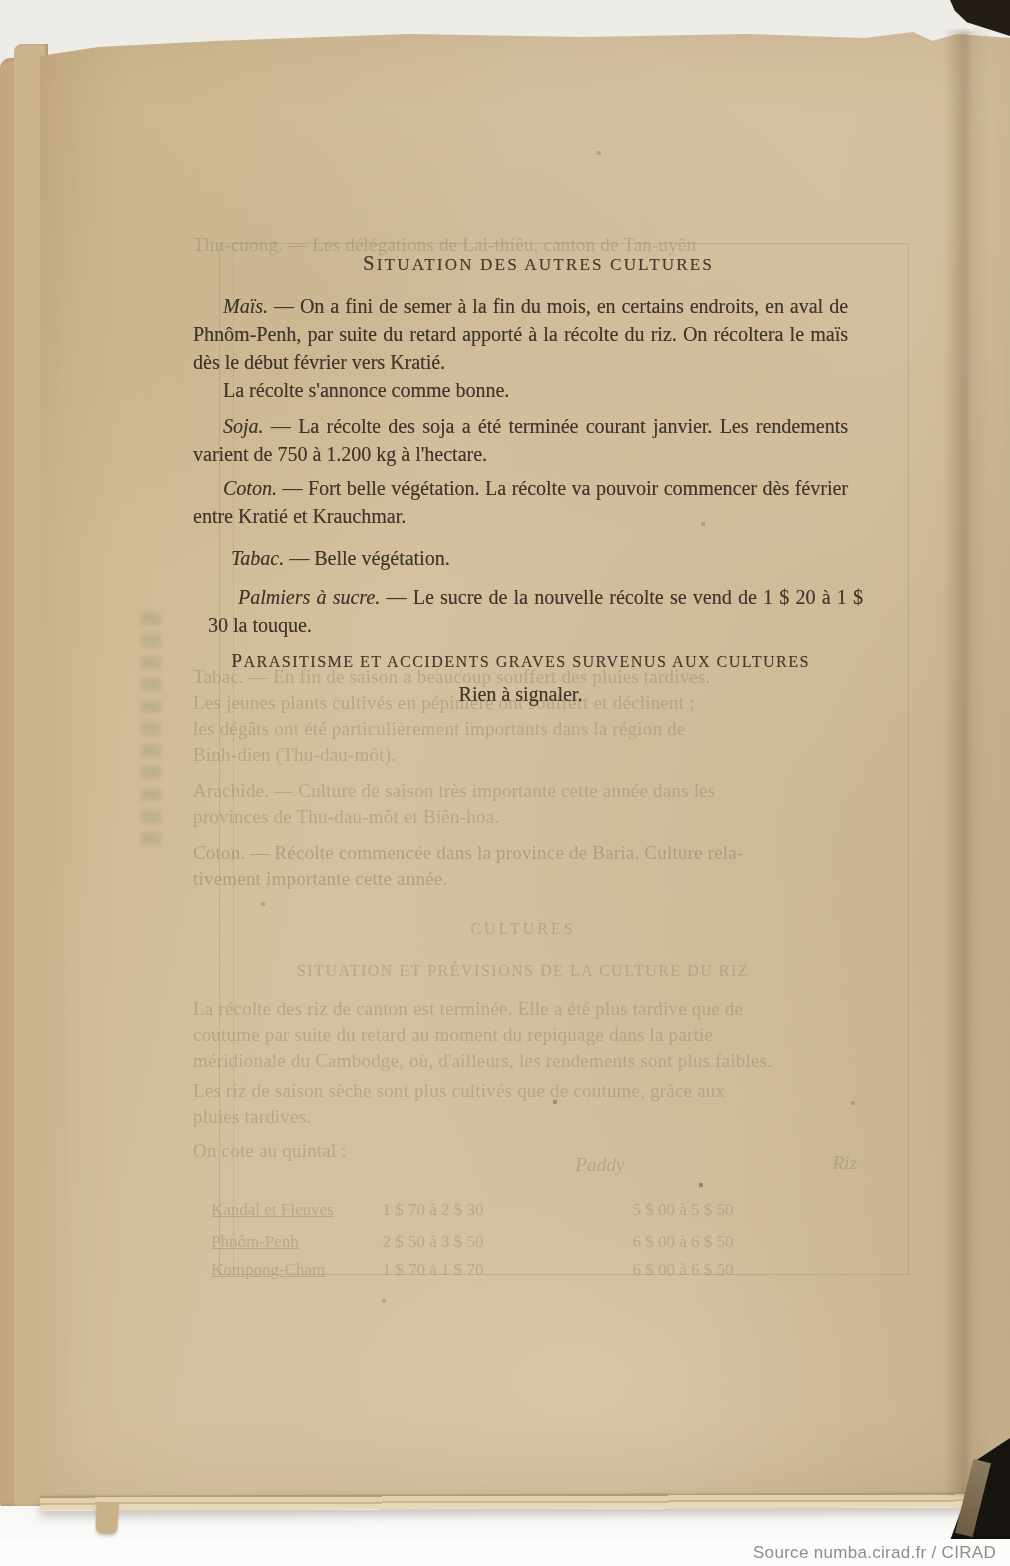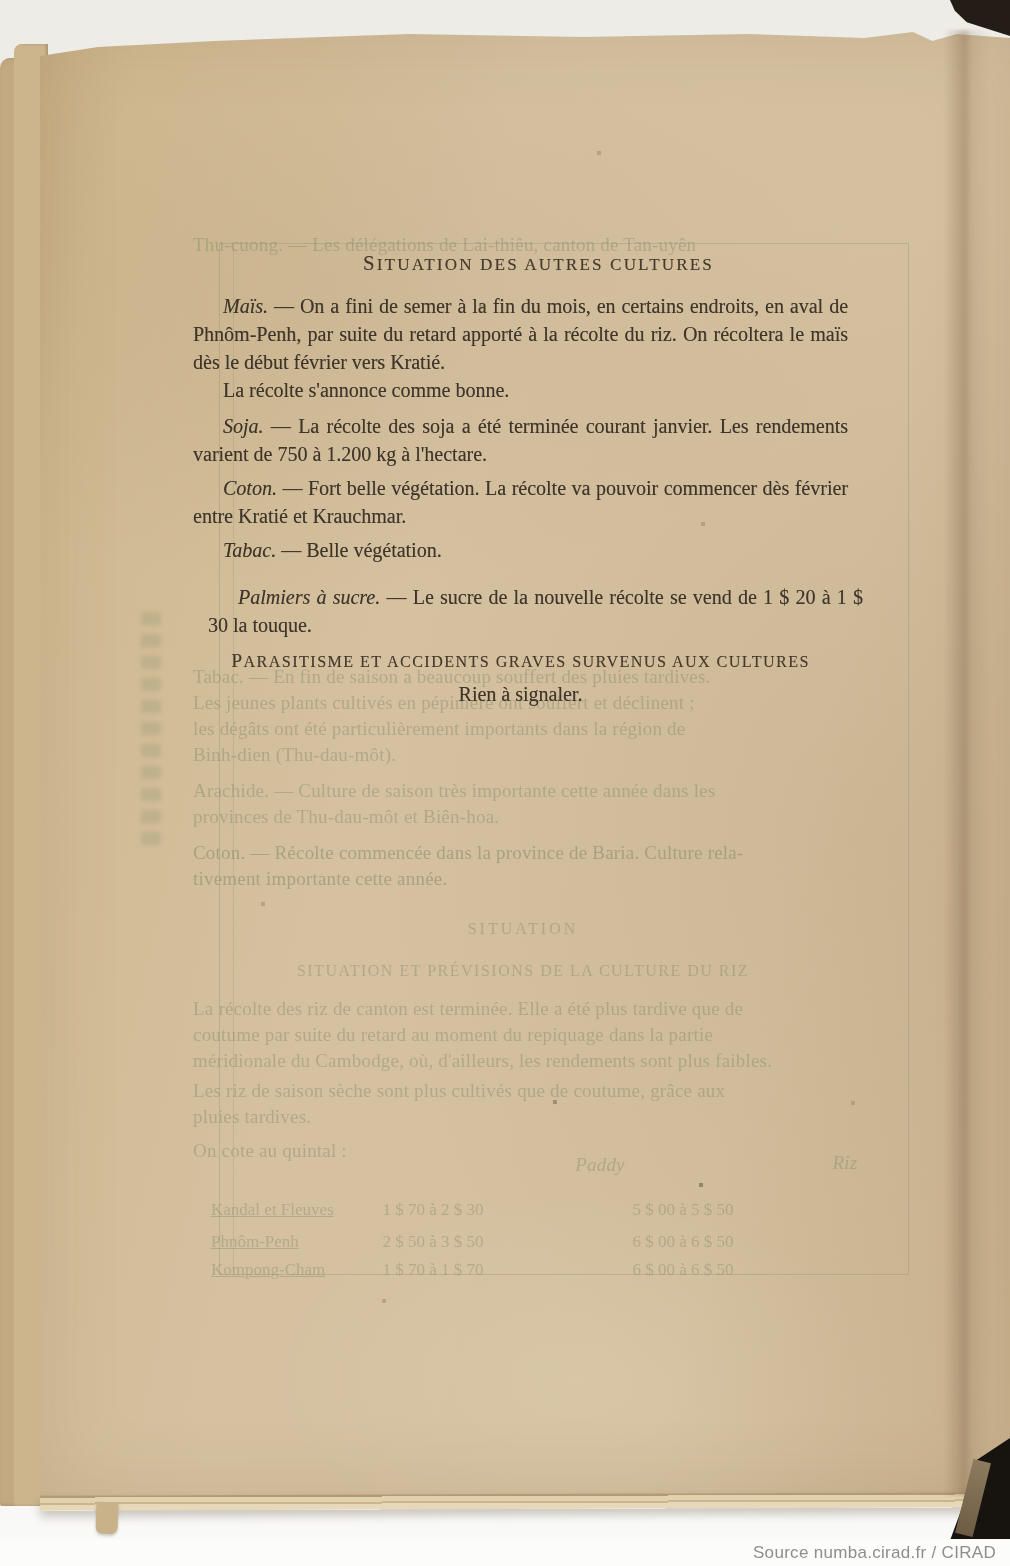--- a/index.html
+++ b/index.html
@@ -99,21 +99,21 @@
 
   <div class="bleed" style="top:232px">Thu-cuong. — Les délégations de Lai-thiêu, canton de Tan-uyên</div>
   <div class="bleed" style="top:664px">Tabac. — En fin de saison a beaucoup souffert des pluies tardives.</div>
   <div class="bleed" style="top:690px">Les jeunes plants cultivés en pépinière ont souffert et déclinent ;</div>
   <div class="bleed" style="top:716px">les dégâts ont été particulièrement importants dans la région de</div>
   <div class="bleed" style="top:742px">Binh-dien (Thu-dau-môt).</div>
   <div class="bleed" style="top:778px">Arachide. — Culture de saison très importante cette année dans les</div>
   <div class="bleed" style="top:804px">provinces de Thu-dau-môt et Biên-hoa.</div>
   <div class="bleed strong" style="top:840px">Coton. — Récolte commencée dans la province de Baria. Culture rela-</div>
   <div class="bleed strong" style="top:866px">tivement importante cette année.</div>
-  <div class="bleed center caps" style="top:916px">SITUATION</div>
+  <div class="bleed center caps" style="top:916px">CULTURES</div>
   <div class="bleed center small" style="top:958px">SITUATION ET PRÉVISIONS DE LA CULTURE DU RIZ</div>
   <div class="bleed" style="top:996px">La récolte des riz de canton est terminée. Elle a été plus tardive que de</div>
   <div class="bleed" style="top:1022px">coutume par suite du retard au moment du repiquage dans la partie</div>
   <div class="bleed" style="top:1048px">méridionale du Cambodge, où, d'ailleurs, les rendements sont plus faibles.</div>
   <div class="bleed" style="top:1078px">Les riz de saison sèche sont plus cultivés que de coutume, grâce aux</div>
   <div class="bleed" style="top:1104px">pluies tardives.</div>
   <div class="bleed" style="top:1138px">On cote au quintal :</div>
 
   <div class="bleed bleed-th-paddy" style="left:520px;width:160px;top:1152px">Paddy</div>
   <div class="bleed bleed-th-riz" style="left:800px;width:90px;top:1150px">Riz</div>
@@ -148,21 +148,21 @@
   <p class="ink para" style="top:412px;margin:0">
     <span class="lead">Soja.</span>
     <span>— La récolte des soja a été terminée courant janvier. Les rendements varient de 750 à 1.200 kg à l'hectare.</span>
   </p>
 
   <p class="ink para" style="top:474px;margin:0">
     <span class="lead">Coton.</span>
     <span>— Fort belle végétation. La récolte va pouvoir commencer dès février entre Kratié et Krauchmar.</span>
   </p>
 
-  <p class="ink para" style="top:536px;margin:0">
+  <p class="ink para" style="top:536px;margin:8px">
     <span class="lead">Tabac.</span>
     <span>— Belle végétation.</span>
   </p>
 
   <p class="ink para" style="top:568px;margin:15px">
     <span class="lead">Palmiers à sucre.</span>
     <span>— Le sucre de la nouvelle récolte se vend de 1 $ 20 à 1 $ 30 la touque.</span>
   </p>
 
   <div class="ink h2">PARASITISME ET ACCIDENTS GRAVES SURVENUS AUX CULTURES</div>

